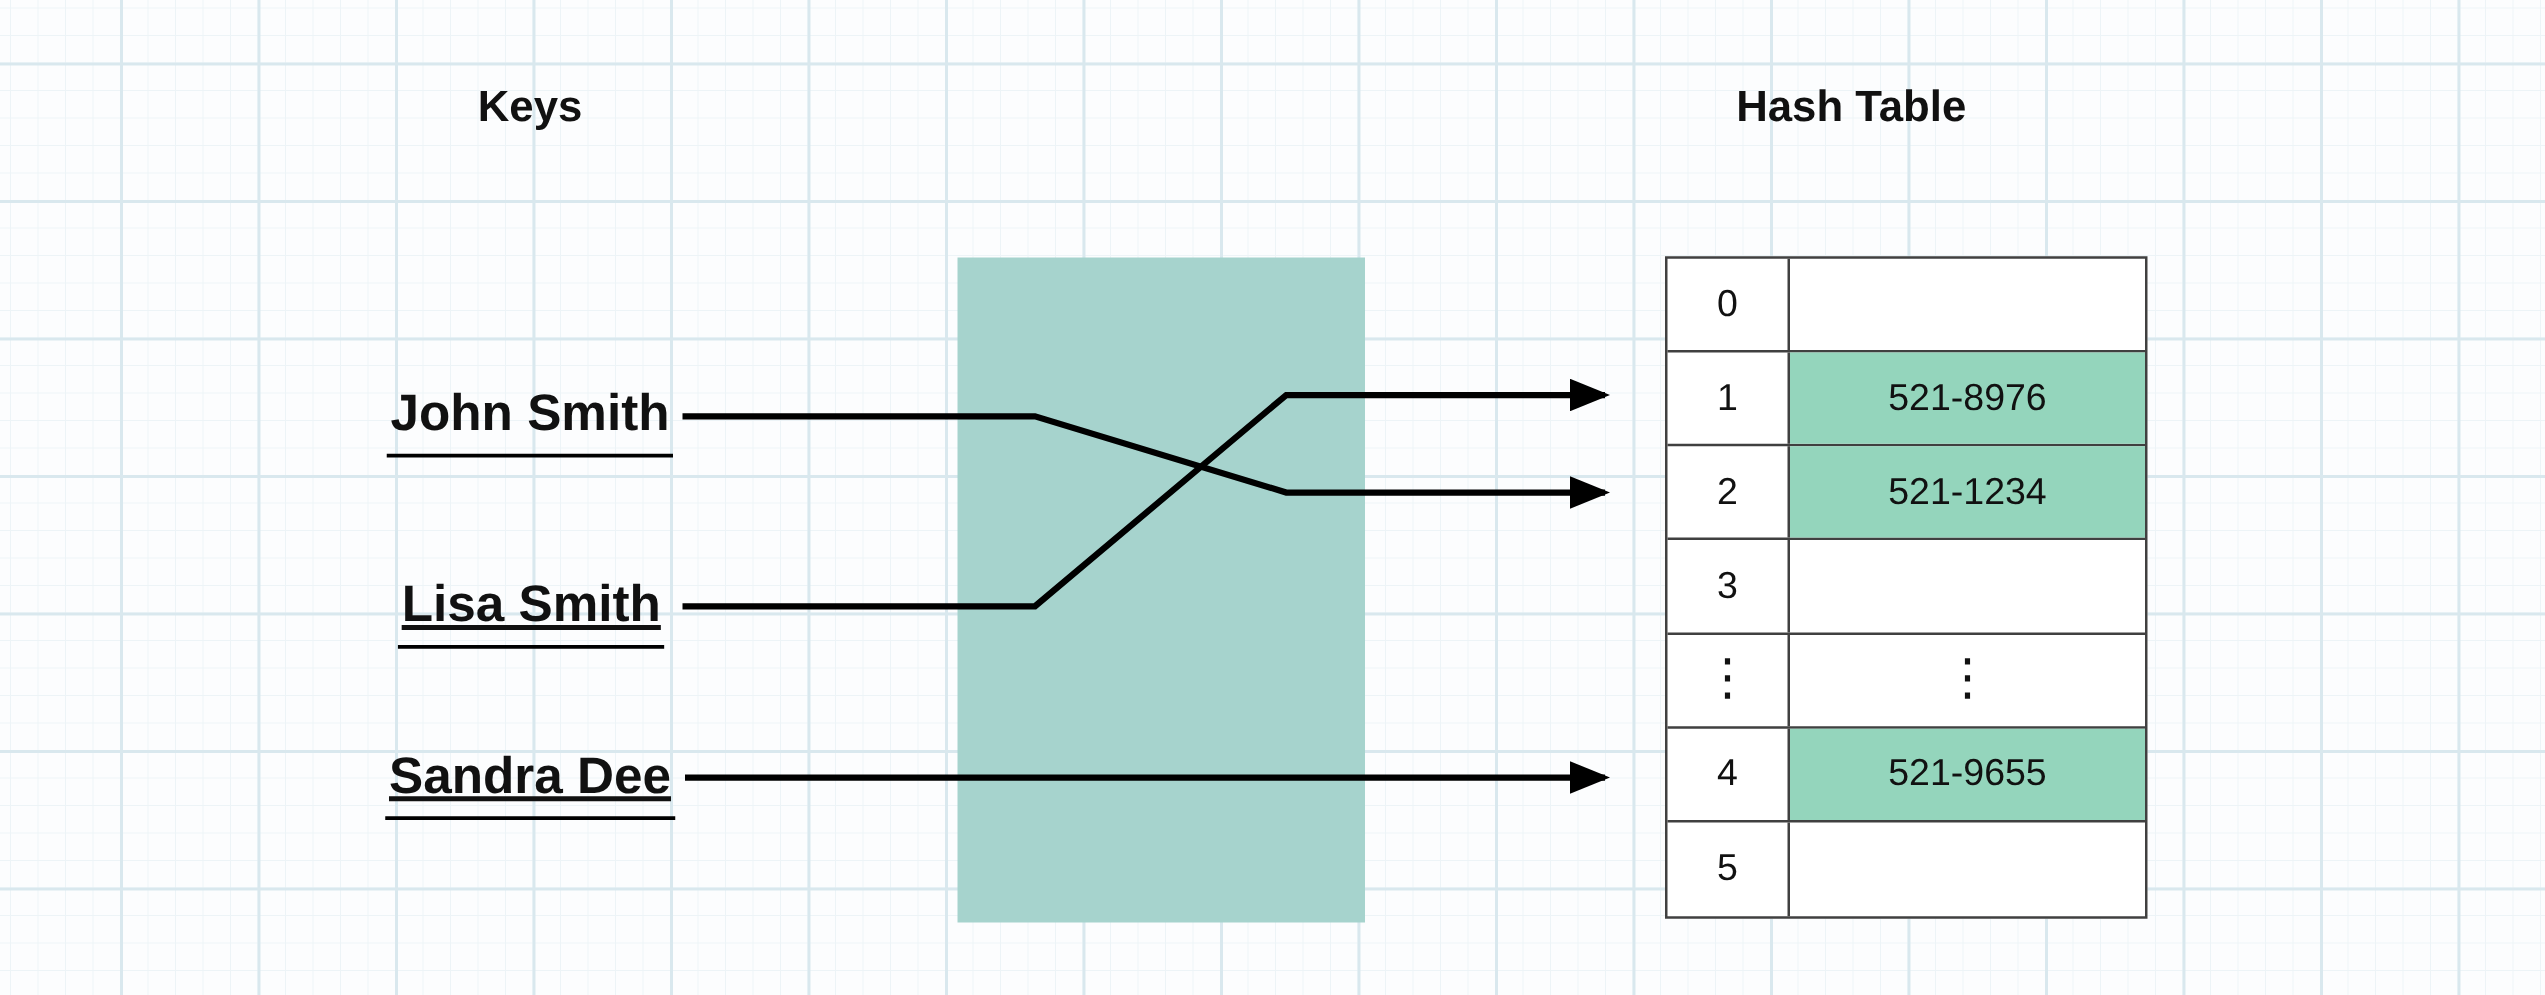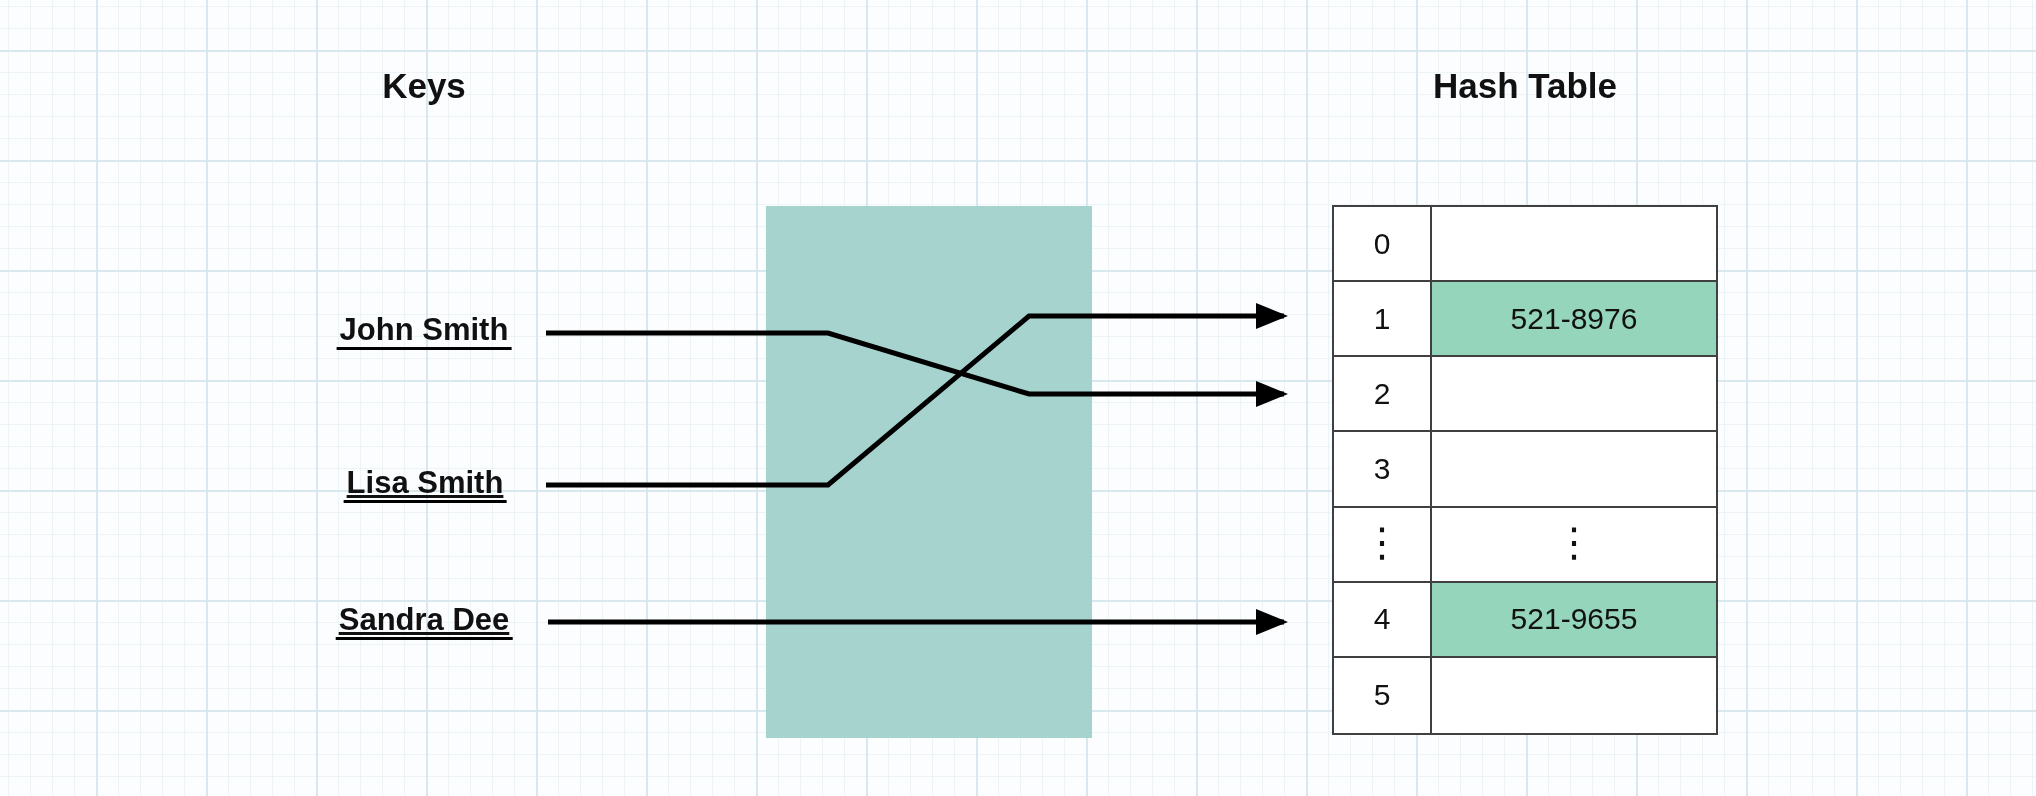--- a/index.html
+++ b/index.html
@@ -38,30 +38,30 @@
     position: absolute;
     transform: translateX(-50%);
     font-size: 35px;
     font-weight: 700;
     line-height: 50px;
     text-align: center;
     white-space: nowrap;
   }
   .keys-title   { left: 424px;  top: 61px; }
   .hf-title     { left: 930px;  top: 36px; }
-  .ht-title     { left: 1525px; top: 61px; }
+  .ht-title     { left: 1481px; top: 61px; }
 
   .key-label {
     position: absolute;
     transform: translateX(-50%);
-    font-size: 31px;
+    font-size: 41px;
     font-weight: 700;
     line-height: 34px;
     white-space: nowrap;
-    padding: 0 3px 0 3px;
+    padding: 0 3px 16px 3px;
     border-bottom: 3.5px solid #000;
   }
   .key-john   { left: 424px; top: 313px; }
   .key-lisa   { left: 425px; top: 466px; text-decoration: underline; }
   .key-sandra { left: 424px; top: 603px; text-decoration: underline; }
 
   .hash-function-box {
     position: absolute;
     left: 766px;
     top: 206px;
@@ -146,20 +146,21 @@
     <div class="ht-row">
       <div class="cell cell-index">0</div>
       <div class="cell cell-value"></div>
     </div>
     <div class="ht-row">
       <div class="cell cell-index">1</div>
       <div class="cell cell-value highlight">521-8976</div>
     </div>
     <div class="ht-row">
       <div class="cell cell-index">2</div>
+      <div class="cell cell-value highlight">521-1234</div>
     </div>
     <div class="ht-row">
       <div class="cell cell-index">3</div>
       <div class="cell cell-value"></div>
     </div>
     <div class="ht-row ellipsis-row">
       <div class="cell cell-index">⋮</div>
       <div class="cell cell-value">⋮</div>
     </div>
     <div class="ht-row">

